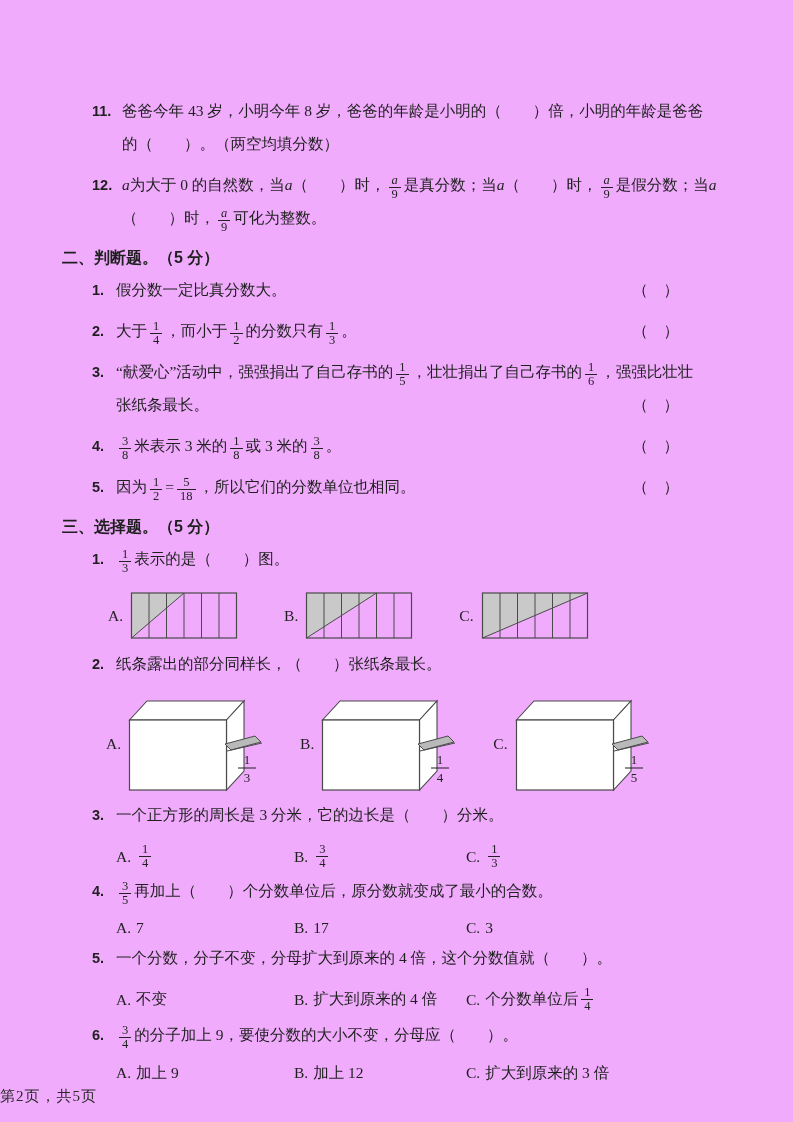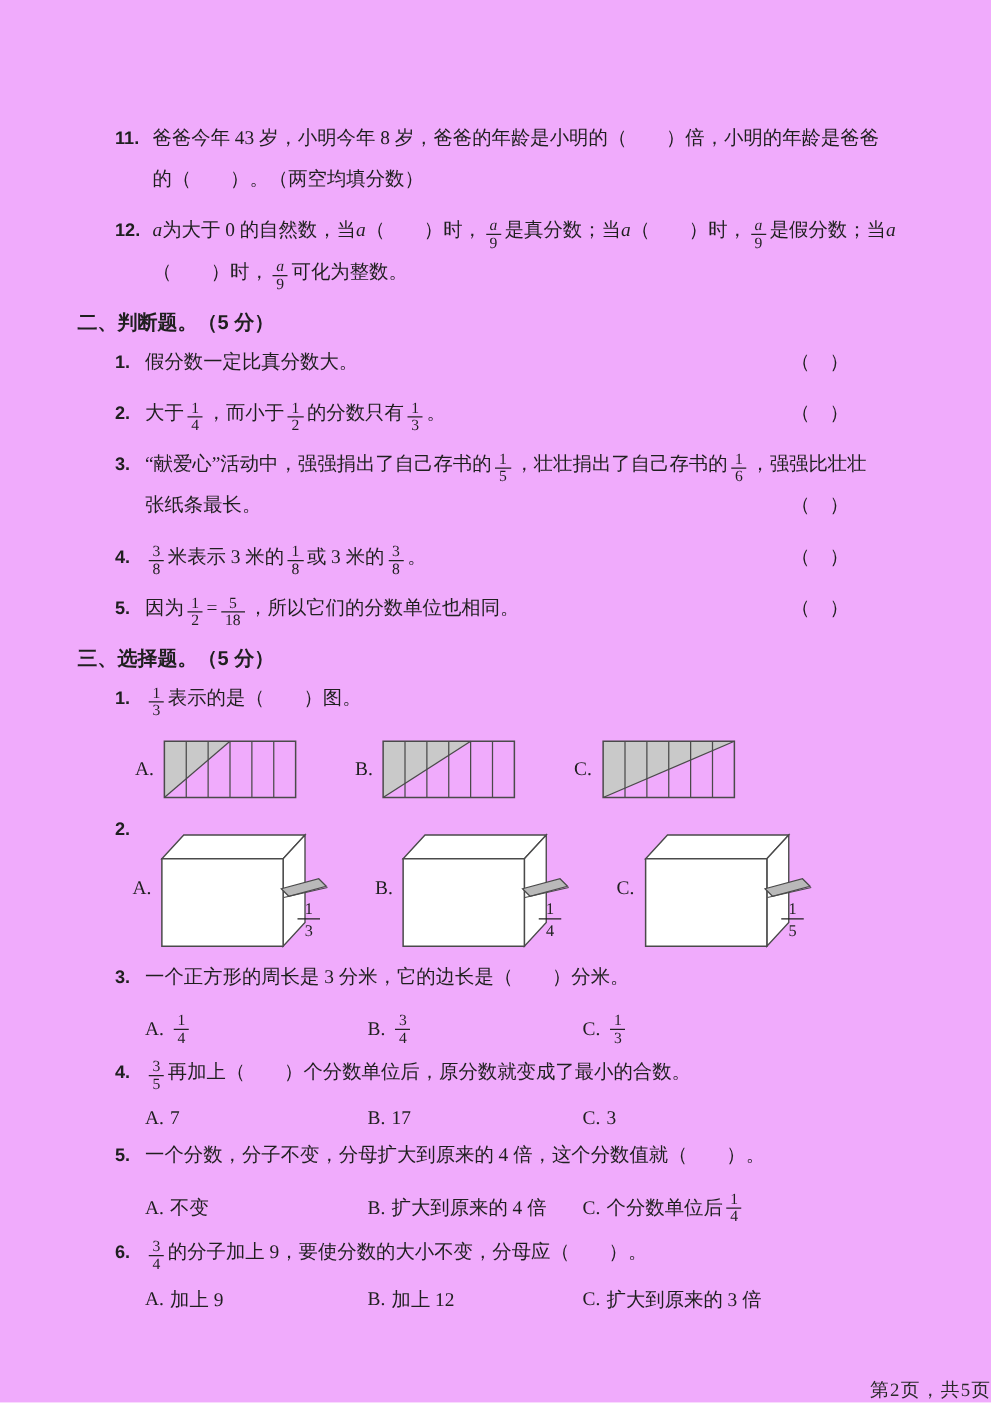--- a/index.html
+++ b/index.html
@@ -30,21 +30,21 @@
   .frac .den{border-top:1.2px solid #222;padding:0 3px;}
   .it{font-style:italic;}
   .options{display:grid;grid-template-columns:178px 172px auto;margin:6px 0 2px 0;}
   .option{display:flex;align-items:center;white-space:nowrap;}
   .option .opt-label{margin-right:5px;}
   .fig-row{display:flex;align-items:center;margin:10px 0 4px -8px;gap:42px;}
   .fig-row.boxes{gap:22px;margin-left:-10px;}
   .fig-group{display:flex;align-items:center;gap:7px;}
   .fig-label{font-size:15.5px;}
   .footer{
-    position:absolute;bottom:0;left:0;width:100%;text-align:right;
+    position:absolute;bottom:16px;left:0;width:100%;text-align:left;
     font-size:15px;letter-spacing:1px;color:#2a2a2a;
   }
 </style>
 </head>
 <body>
 
 <div class="page">
 
   <div class="qblock" id="fill-questions">
       <div class="question">
@@ -244,20 +244,23 @@
                 <rect x="1.5" y="2" width="105" height="45" fill="none" stroke="#4a4a4a" stroke-width="1.2"></rect>
                 <line x1="1.5" y1="47" x2="106.5" y2="2" stroke="#4a4a4a" stroke-width="1"></line>
               </svg>
             </div>
           </div>
         </div>
       </div>
       <div class="question choice-item">
         <span class="qnum narrow">2.</span>
         <div class="qbody">
+          <div class="qline">
+            <span>纸条露出的部分同样长，（　　）张纸条最长。</span>
+          </div>
           <div class="fig-row boxes">
             <div class="fig-group">
               <span class="fig-label">A.</span>
               <svg width="150" height="96" viewBox="0 0 150 96">
                 <polygon points="1.5,24 19,5 116,5 98.5,24" fill="#fff" stroke="#4a4a4a" stroke-width="1.1"></polygon>
                 <polygon points="98.5,24 116,5 116,75 98.5,94" fill="#fff" stroke="#4a4a4a" stroke-width="1.1"></polygon>
                 <rect x="1.5" y="24" width="97" height="70" fill="#fff" stroke="#4a4a4a" stroke-width="1.2"></rect>
                 <polygon points="97,48 127,40 133,46 103,54" fill="#b9b9b9" stroke="#4a4a4a" stroke-width="1"></polygon>
                 <line x1="99" y1="55" x2="134" y2="47" stroke="#4a4a4a" stroke-width="1"></line>
                 <text x="119" y="68" text-anchor="middle" font-size="13" fill="#1f1f1f" font-family="Liberation Serif, serif">1</text>

